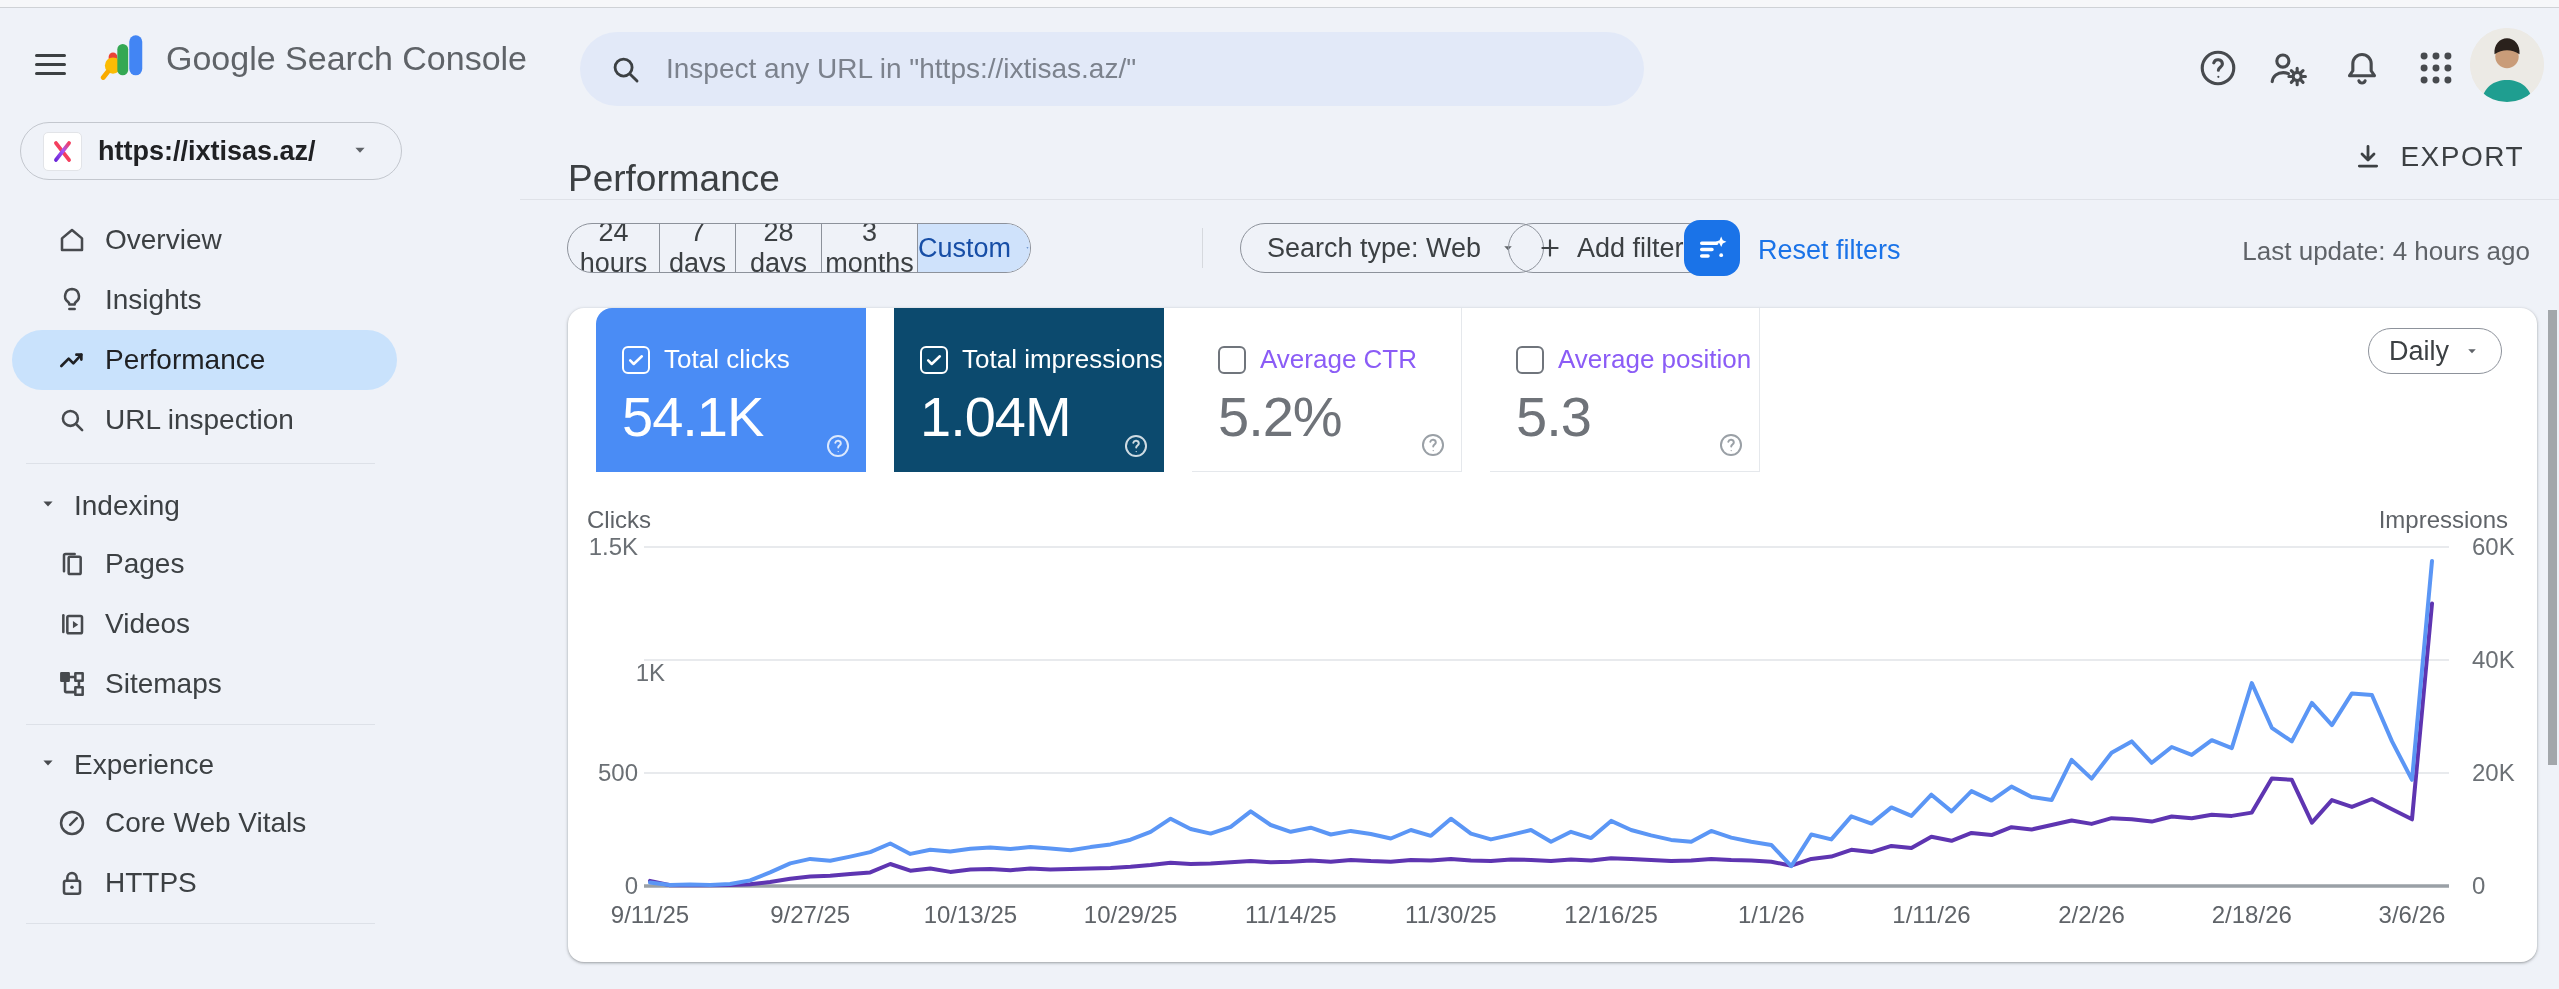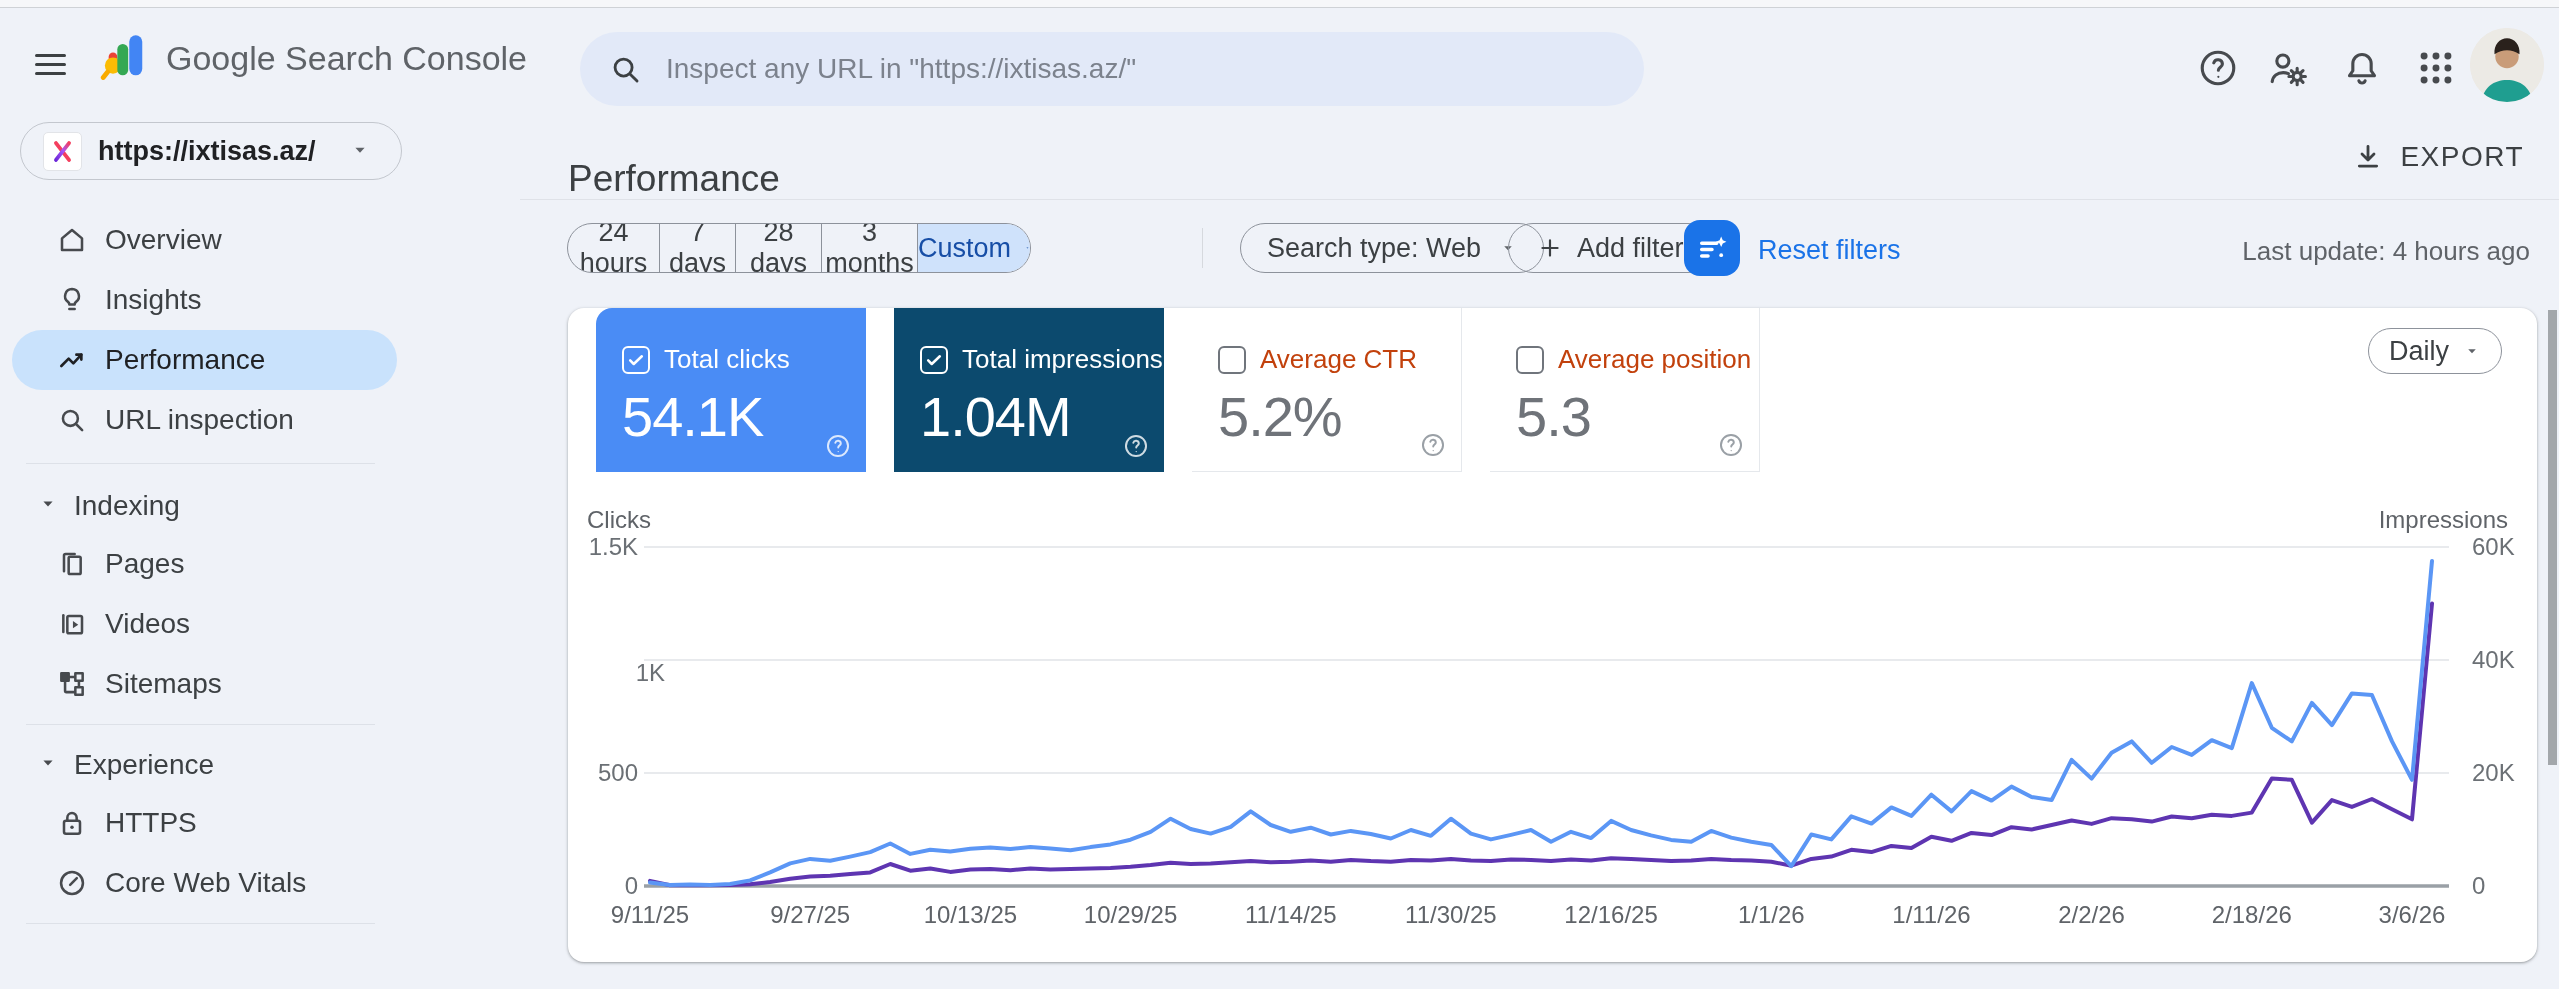--- a/index.html
+++ b/index.html
@@ -82,21 +82,21 @@
   .tile.clicks{background:#4a8cf5;border-top-left-radius:16px;}
   .tile.impressions{background:#0c4a6e;}
   .tile.white{background:#fff;border-right:1px solid #e5e8ec;border-bottom:1px solid #e5e8ec;}
   .tile-head{position:absolute;left:26px;top:36px;display:flex;align-items:center;gap:14px;}
   .cb{width:28px;height:28px;border-radius:6px;box-sizing:border-box;display:flex;align-items:center;justify-content:center;}
   .tile.clicks .cb,.tile.impressions .cb{border:2.5px solid #fff;}
   .tile.white .cb{border:2.5px solid #70757c;background:#fff;}
   .cb svg{width:20px;height:20px;}
   .tile-label{font-size:26px;}
   .tile.clicks .tile-label,.tile.impressions .tile-label{color:#fff;}
-  .tile.white .tile-label{color:#c2410c;}
+  .tile.white .tile-label{color:#8b5cf6;}
   .tile-value{position:absolute;left:26px;top:76px;font-size:56px;font-weight:400;letter-spacing:-1px;}
   .tile.clicks .tile-value,.tile.impressions .tile-value{color:#fff;}
   .tile.white .tile-value{color:#6f7379;}
   .tile-help{position:absolute;right:14px;bottom:12px;width:28px;height:28px;}
   .tile-help svg{width:28px;height:28px;}
 
   .daily-pill{position:absolute;left:1800px;top:20px;width:134px;height:46px;border:1.5px solid #8d929b;border-radius:23px;background:#fff;display:flex;align-items:center;justify-content:center;gap:14px;font-size:27px;color:#3c4043;box-sizing:border-box;cursor:pointer;font-family:"Liberation Sans",sans-serif;}
 
   
   .chart{position:absolute;left:0;top:0;width:1969px;height:654px;}
@@ -290,36 +290,36 @@
       <div class="nav-header h2">
         <span>
           <svg width="20" height="20" viewBox="0 0 24 24" fill="#474a4e">
               <path d="M6.5 9l5.5 6 5.5-6z"></path>
             </svg>
         </span>
         <span class="hlabel">Experience</span>
       </div>
       <div class="nav-item">
         <span class="nicon">
+          <svg viewBox="0 0 24 24" fill="none" stroke="#474a4e" stroke-width="1.9" stroke-linecap="round">
+            <circle cx="12" cy="12" r="8.2"></circle>
+              <path d="M10.6 13.4 15.6 8.4"></path>
+          </svg>
+        </span>
+        <span class="nlabel">Core Web Vitals</span>
+      </div>
+      <div class="nav-item">
+        <span class="nicon">
           <svg viewBox="0 0 24 24" fill="none" stroke="#474a4e" stroke-width="1.9" stroke-linejoin="round">
             <rect x="6" y="10.3" width="12" height="9.7" rx="1.5"></rect>
             <path d="M8.5 10.3V8a3.5 3.5 0 0 1 7 0v2.3"></path>
             <circle cx="12" cy="15.2" r="1.3" fill="#474a4e" stroke="none"></circle>
           </svg>
         </span>
         <span class="nlabel">HTTPS</span>
-      </div>
-      <div class="nav-item">
-        <span class="nicon">
-          <svg viewBox="0 0 24 24" fill="none" stroke="#474a4e" stroke-width="1.9" stroke-linecap="round">
-            <circle cx="12" cy="12" r="8.2"></circle>
-              <path d="M10.6 13.4 15.6 8.4"></path>
-          </svg>
-        </span>
-        <span class="nlabel">Core Web Vitals</span>
       </div>
 
       <hr class="nav-hr h2">
     </nav>
   </aside>
 
   <h1 class="page-title">Performance</h1>
   <button class="export-btn">
     <svg viewBox="0 0 24 24" fill="none" stroke="#3c4043" stroke-width="2.1" stroke-linecap="round" stroke-linejoin="round">
       <path d="M12 4v10M7.5 9.8 12 14.3l4.5-4.5M5.5 18.8h13"></path>

